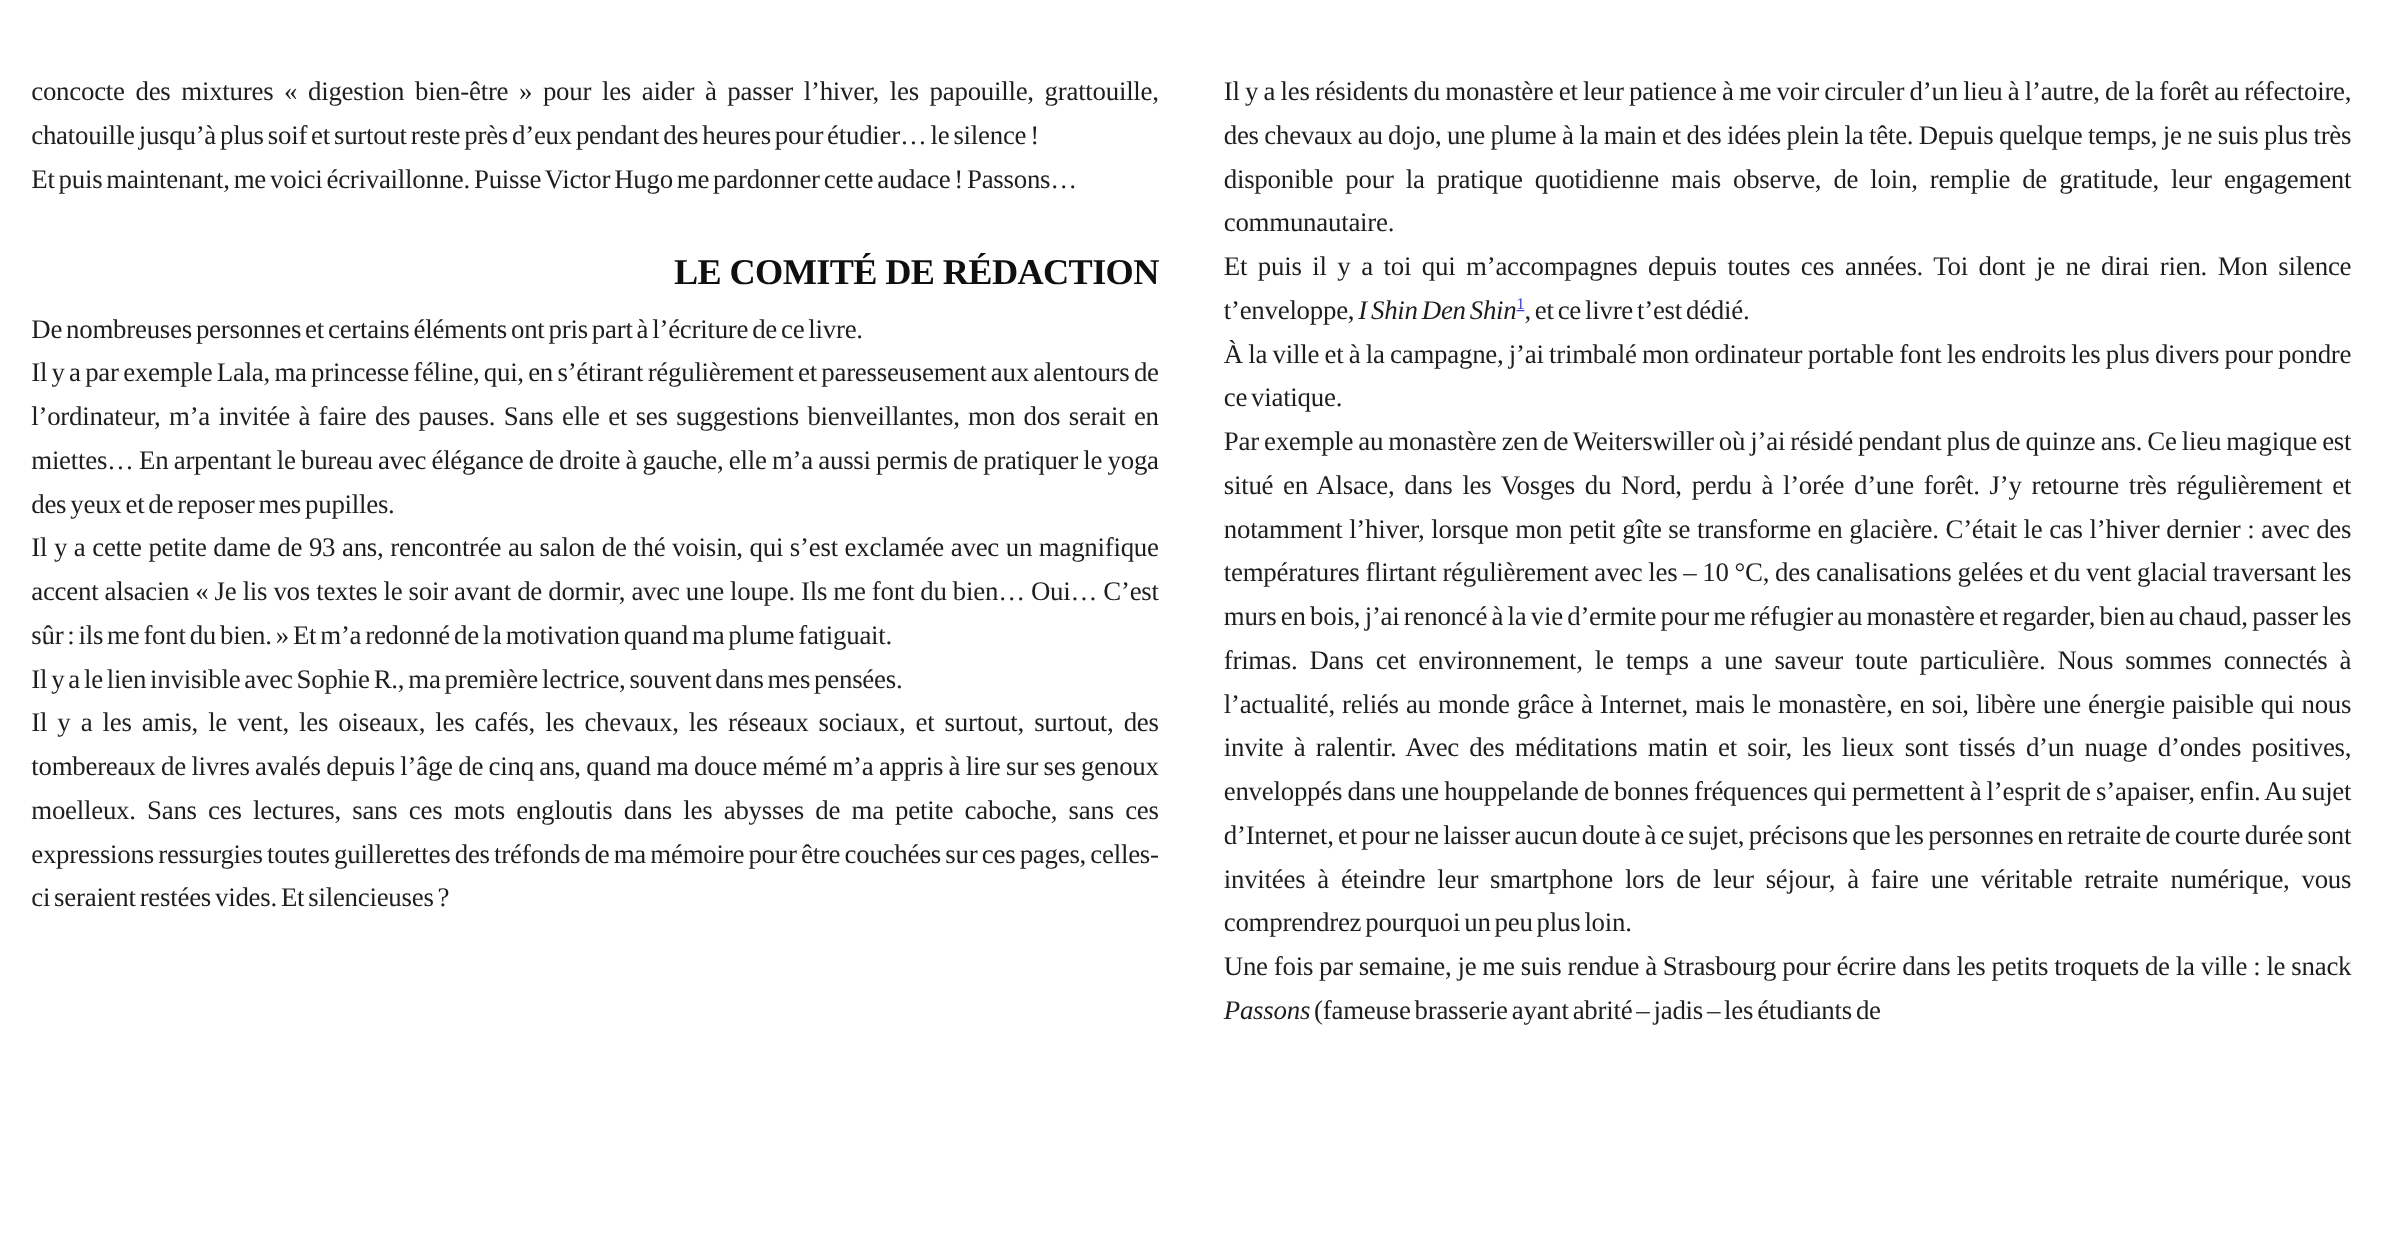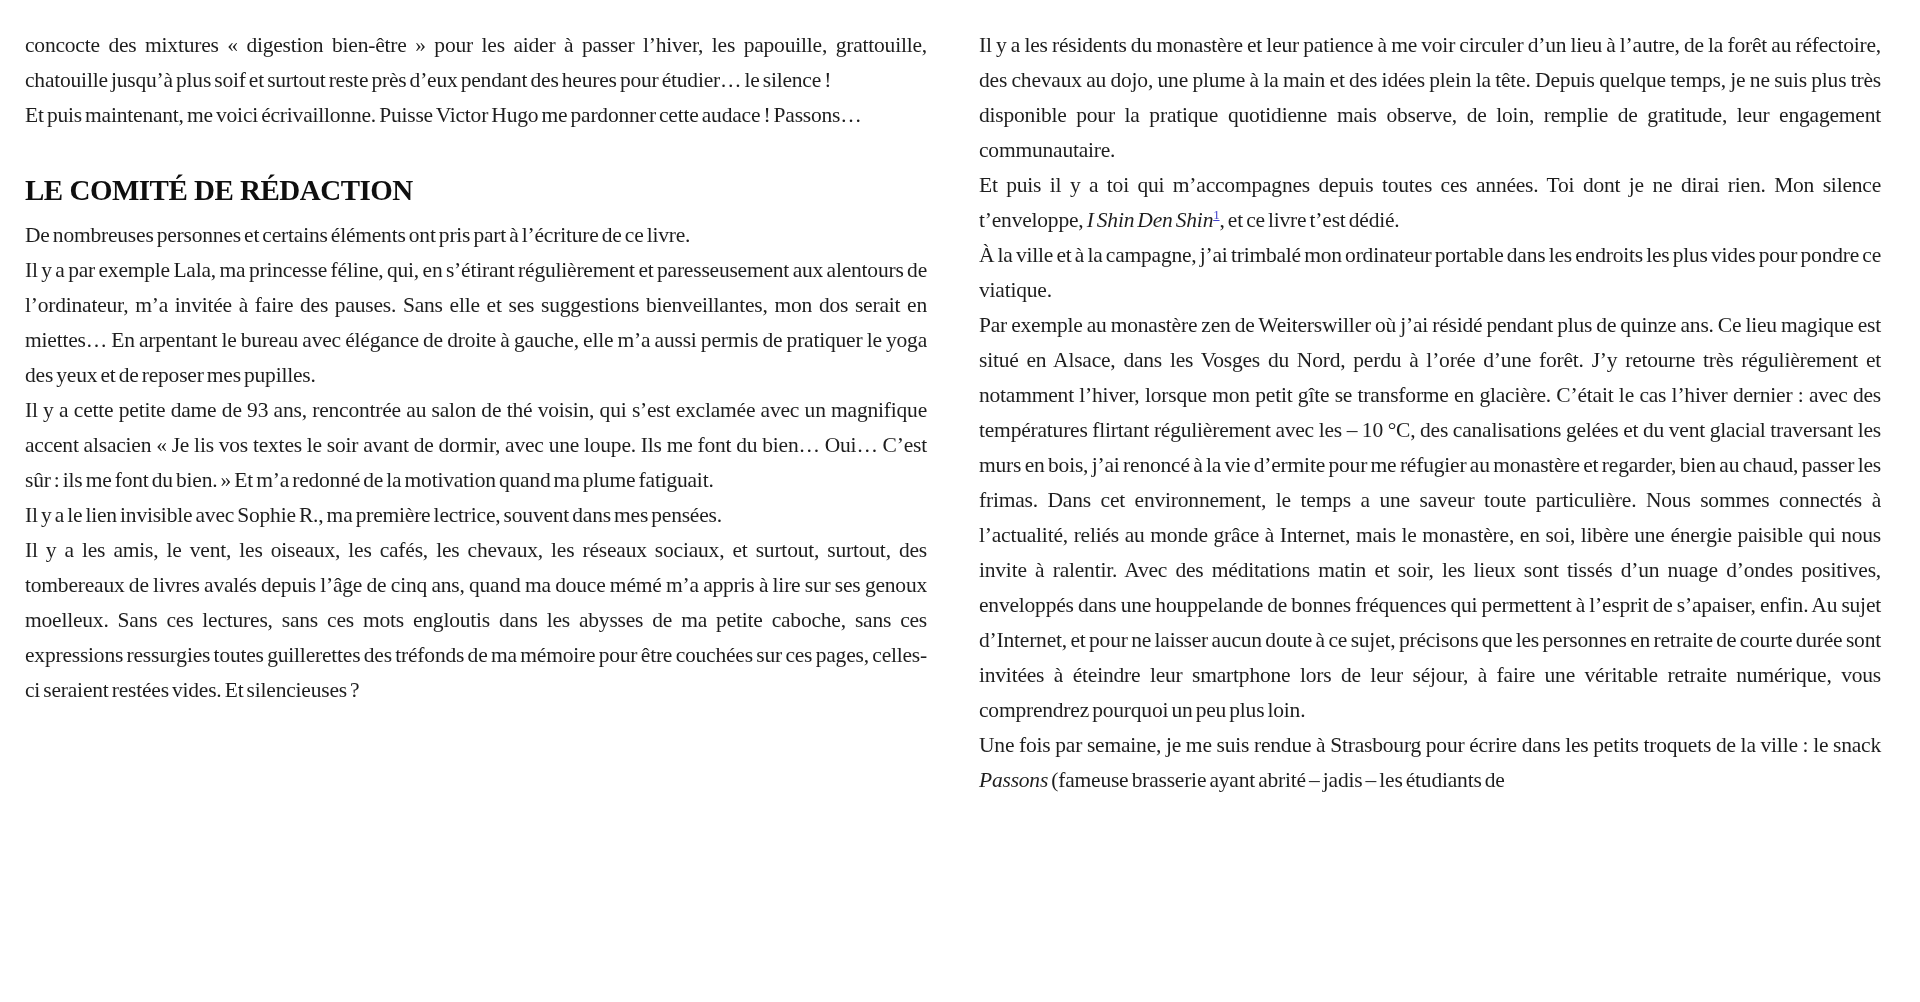--- a/index.html
+++ b/index.html
@@ -10,20 +10,21 @@
     background: #ffffff;
     overflow: hidden;
   }
   .spread {
     display: flex;
     box-sizing: border-box;
     width: 1920px;
     height: 902px;
     padding: 28px 39px 0 25px;
     gap: 52px;
+    margin-top: 28px;
   }
   .col {
     flex: 0 0 902px;
     width: 902px;
   }
   p {
     margin: 0;
     font-family: "Liberation Serif", "DejaVu Serif", serif;
     font-size: 21.5px;
     line-height: 35px;
@@ -34,20 +35,21 @@
     hyphens: manual;
   }
   h2 {
     margin: 40px 0 10px 0;
     font-family: "Liberation Serif", "DejaVu Serif", serif;
     font-weight: bold;
     font-size: 29px;
     line-height: 35px;
     letter-spacing: -0.5px;
     color: #0f0f0f;
+    text-align: right;
   }
   i { font-style: italic; }
   sup.fnref {
     font-size: 13px;
     line-height: 0;
     vertical-align: super;
   }
   sup.fnref a {
     color: #4040cc;
     text-decoration: underline;
@@ -66,18 +68,18 @@
     <p>De nombreuses personnes et certains éléments ont pris part à l’écriture de ce livre.</p>
     <p>Il y a par exemple Lala, ma princesse féline, qui, en s’étirant régulièrement et paresseu­sement aux alentours de l’ordinateur, m’a invitée à faire des pauses. Sans elle et ses sug­gestions bienveillantes, mon dos serait en miettes… En arpentant le bureau avec élégance de droite à gauche, elle m’a aussi permis de pratiquer le yoga des yeux et de reposer mes pupilles.</p>
     <p>Il y a cette petite dame de 93 ans, rencontrée au salon de thé voisin, qui s’est exclamée avec un magnifique accent alsacien «&nbsp;Je lis vos textes le soir avant de dormir, avec une loupe. Ils me font du bien… Oui… C’est sûr&nbsp;: ils me font du bien.&nbsp;» Et m’a redonné de la mo­tivation quand ma plume fatiguait.</p>
     <p>Il y a le lien invisible avec Sophie R., ma première lectrice, souvent dans mes pensées.</p>
     <p>Il y a les amis, le vent, les oiseaux, les cafés, les chevaux, les réseaux sociaux, et surtout, surtout, des tombereaux de livres avalés depuis l’âge de cinq ans, quand ma douce mémé m’a appris à lire sur ses genoux moelleux. Sans ces lectures, sans ces mots engloutis dans les abysses de ma petite caboche, sans ces expressions ressurgies toutes guillerettes des tréfonds de ma mémoire pour être couchées sur ces pages, celles-ci seraient restées vides. Et silencieuses&nbsp;?</p>
   </section>
 
   <section class="col">
     <p>Il y a les résidents du monastère et leur patience à me voir circuler d’un lieu à l’autre, de la forêt au réfectoire, des chevaux au dojo, une plume à la main et des idées plein la tête. Depuis quelque temps, je ne suis plus très disponible pour la pratique quotidienne mais observe, de loin, remplie de gratitude, leur engagement communautaire.</p>
     <p><span>Et puis il y a toi qui m’accompagnes depuis toutes ces années. Toi dont je ne dirai rien. Mon silence t’enveloppe, </span><i>I Shin Den Shin</i><sup class="fnref"><a>1</a></sup><span>, et ce livre t’est dédié.</span></p>
-    <p>À la ville et à la campagne, j’ai trimbalé mon ordinateur portable dans les endroits les plus vides pour pondre ce viatique.</p>
+    <p>À la ville et à la campagne, j’ai trimbalé mon ordinateur portable font les endroits les plus divers pour pondre ce viatique.</p>
     <p>Par exemple au monastère zen de Weiterswiller où j’ai résidé pendant plus de quinze ans. Ce lieu magique est situé en Alsace, dans les Vosges du Nord, perdu à l’orée d’une forêt. J’y retourne très régulièrement et notamment l’hiver, lorsque mon petit gîte se transforme en glacière. C’était le cas l’hiver dernier&nbsp;: avec des températures flirtant régulièrement avec les –&nbsp;10&nbsp;°C, des canalisations gelées et du vent glacial traversant les murs en bois, j’ai renoncé à la vie d’ermite pour me réfugier au monastère et regarder, bien au chaud, passer les frimas. Dans cet environnement, le temps a une saveur toute particulière. Nous sommes connectés à l’actualité, reliés au monde grâce à Internet, mais le monastère, en soi, libère une énergie paisible qui nous invite à ralentir. Avec des méditations matin et soir, les lieux sont tissés d’un nuage d’ondes positives, enveloppés dans une houppelande de bonnes fréquences qui permettent à l’esprit de s’apaiser, enfin. Au sujet d’Internet, et pour ne laisser aucun doute à ce sujet, précisons que les personnes en retraite de courte durée sont invitées à éteindre leur smartphone lors de leur séjour, à faire une véritable re­traite numérique, vous comprendrez pourquoi un peu plus loin.</p>
     <p><span>Une fois par semaine, je me suis rendue à Strasbourg pour écrire dans les petits troquets de la ville&nbsp;: le snack </span><i>Passons</i><span> (fameuse brasserie ayant abrité –&nbsp;jadis&nbsp;– les étudiants de</span></p>
   </section>
 
 </div>
 
 </body></html>

